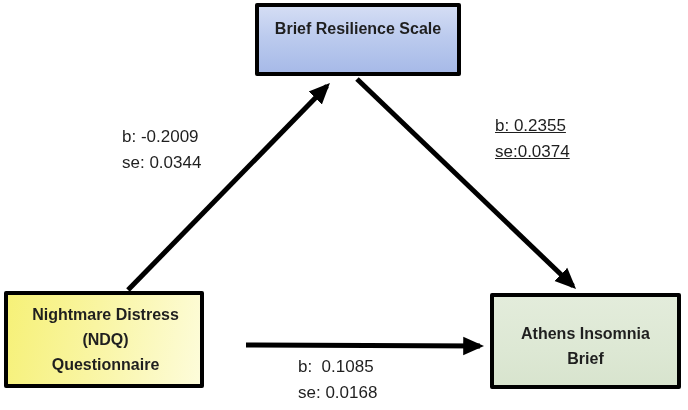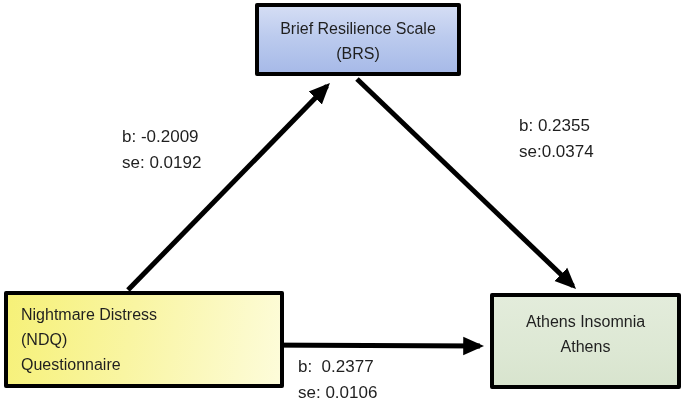--- a/index.html
+++ b/index.html
@@ -27,84 +27,83 @@
   }
   .node-brs {
     left: 255px; top: 3px;
     width: 206px; height: 73px;
     background: linear-gradient(180deg, #d4ddf4 0%, #bccbee 45%, #a7bae8 100%);
     text-align: center;
     padding-top: 9px;
   }
   .node-ndq {
     left: 4px; top: 291px;
-    width: 280px; height: 97px;
+    width: 200px; height: 97px;
     background: linear-gradient(100deg, #f6f178 0%, #f9f5a2 45%, #fdfcda 100%);
-    text-align: left;
+    text-align: center;
     padding: 7px 10px 0 13px;
   }
   .node-ais {
     left: 490px; top: 293px;
     width: 191px; height: 96px;
     background: linear-gradient(180deg, #e3ecdb 0%, #dde8d4 60%, #d8e4ce 100%);
     text-align: center;
-    padding-top: 12px;
+    padding-top: 24px;
   }
-  .node-line { white-space: pre; }
+  .node-line { white-space: pre; font-weight: bold; }
   .plabel {
     position: absolute;
     color: #1f1f1f;
     font-size: 17px;
     line-height: 26px;
   }
   .plabel-line { white-space: pre; }
   .plabel-a { left: 122px; top: 124px; }
-  .plabel-b { left: 519px; top: 113px; }
+  .plabel-b { left: 495px; top: 113px; text-decoration: underline; }
   .plabel-c { left: 298px; top: 354px; }
 </style>
 </head>
 <body>
 
 <div class="canvas">
 
   <svg class="arrows" viewBox="0 0 688 410" xmlns="http://www.w3.org/2000/svg" aria-hidden="true">
     <defs>
       <marker id="ah" viewBox="0 0 10 10" refX="8" refY="5" markerWidth="4.2" markerHeight="4.2" orient="auto-start-reverse" markerUnits="strokeWidth">
         <path d="M0,0.6 L10,5 L0,9.4 z" fill="#000000"></path>
       </marker>
     </defs>
     <line x1="128" y1="290" x2="327" y2="86" stroke="#000000" stroke-width="5" marker-end="url(#ah)"></line>
     <line x1="357" y1="79" x2="573" y2="286" stroke="#000000" stroke-width="5" marker-end="url(#ah)"></line>
     <line x1="246" y1="345" x2="480" y2="346" stroke="#000000" stroke-width="5" marker-end="url(#ah)"></line>
   </svg>
 
   <div class="node node-brs">
     <div class="node-line">Brief Resilience Scale</div>
-    <div class="node-line">(BRS)</div>
   </div>
 
   <div class="node node-ndq">
     <div class="node-line">Nightmare Distress</div>
     <div class="node-line">(NDQ)</div>
     <div class="node-line">Questionnaire</div>
   </div>
 
   <div class="node node-ais">
     <div class="node-line">Athens Insomnia</div>
-    <div class="node-line">Athens</div>
+    <div class="node-line">Brief</div>
   </div>
 
   <div class="plabel plabel-a">
     <div class="plabel-line">b: -0.2009</div>
-    <div class="plabel-line">se: 0.0192</div>
+    <div class="plabel-line">se: 0.0344</div>
   </div>
 
   <div class="plabel plabel-b">
     <div class="plabel-line">b: 0.2355</div>
     <div class="plabel-line">se:0.0374</div>
   </div>
 
   <div class="plabel plabel-c">
-    <div class="plabel-line">b:  0.2377</div>
-    <div class="plabel-line">se: 0.0106</div>
+    <div class="plabel-line">b:  0.1085</div>
+    <div class="plabel-line">se: 0.0168</div>
   </div>
 
 </div>
 
 </body></html>

